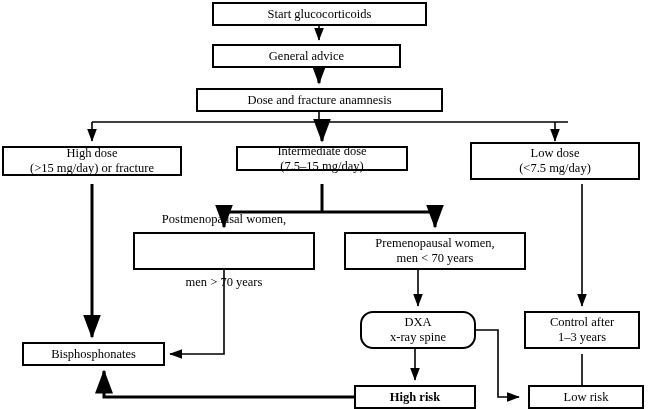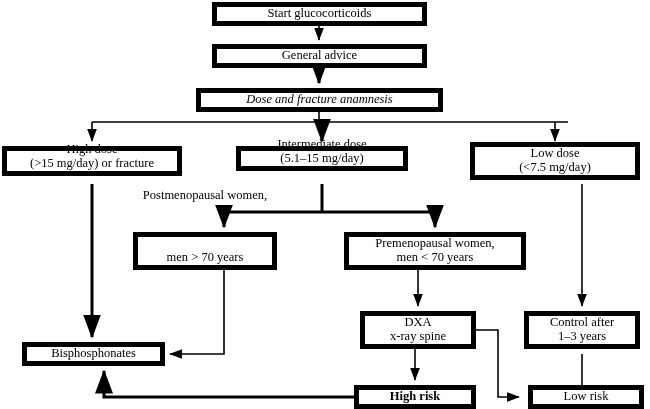--- a/index.html
+++ b/index.html
@@ -18,26 +18,26 @@
   svg.edges {
     position: absolute;
     left: 0;
     top: 0;
     width: 650px;
     height: 409px;
   }
   .node {
     position: absolute;
     box-sizing: border-box;
-    border: 5px solid #000000;
+    border: 2px solid #000000;
     background: #ffffff;
     display: flex;
     flex-direction: column;
     align-items: center;
-    justify-content: flex-end;
+    justify-content: center;
     text-align: center;
     font-size: 12.5px;
     line-height: 1.18;
     color: #000000;
     z-index: 5;
     white-space: nowrap;
   }
   .node .ln { display: block; }
 </style>
 </head>
@@ -111,47 +111,47 @@
     </g>
 
     <g stroke="#000" fill="none" stroke-width="3">
       <path d="M354,397 L104,397 L104,371" marker-end="url(#ahb)"></path>
     </g>
   </svg>
 
 <div class="node" style="left: 212px; top: 2px; width: 215px; height: 24px;">
       <span class="ln">Start glucocorticoids</span>
     </div>
-    <div class="node" style="left: 212px; top: 44px; width: 215px; height: 24px;">
+    <div class="node" style="left: 212px; top: 44px; width: 189px; height: 24px;">
       <span class="ln">General advice</span>
     </div>
-    <div class="node" style="left: 196px; top: 88px; width: 247px; height: 24px; font-style: italic;">
+    <div class="node" style="left: 196px; top: 88px; width: 247px; height: 24px;">
       <span class="ln">Dose and fracture anamnesis</span>
     </div>
     <div class="node" style="left: 2px; top: 146px; width: 180px; height: 30px;">
       <span class="ln">High dose</span>
       <span class="ln">(&gt;15 mg/day) or fracture</span>
     </div>
     <div class="node" style="left: 236px; top: 146px; width: 172px; height: 25px;">
       <span class="ln">Intermediate dose</span>
-      <span class="ln">(5.1–15 mg/day)</span>
+      <span class="ln">(7.5–15 mg/day)</span>
     </div>
     <div class="node" style="left: 470px; top: 142px; width: 170px; height: 38px;">
       <span class="ln">Low dose</span>
       <span class="ln">(&lt;7.5 mg/day)</span>
     </div>
-    <div class="node" style="left: 133px; top: 232px; width: 144px; height: 38px; gap: 48px;">
+    <div class="node" style="left: 133px; top: 232px; width: 182px; height: 38px; gap: 48px;">
       <span class="ln">Postmenopausal women,</span>
       <span class="ln">men &gt; 70 years</span>
     </div>
     <div class="node" style="left: 344px; top: 232px; width: 182px; height: 38px;">
       <span class="ln">Premenopausal women,</span>
       <span class="ln">men &lt; 70 years</span>
     </div>
-    <div class="node" style="left: 360px; top: 311px; width: 116px; height: 38px;">
+    <div class="node" style="left: 360px; top: 311px; width: 116px; height: 38px; border-radius: 13px;">
       <span class="ln">DXA</span>
       <span class="ln">x-ray spine</span>
     </div>
     <div class="node" style="left: 524px; top: 311px; width: 116px; height: 38px;">
       <span class="ln">Control after</span>
       <span class="ln">1–3 years</span>
     </div>
     <div class="node" style="left: 22px; top: 342px; width: 143px; height: 24px;">
       <span class="ln">Bisphosphonates</span>
     </div>

